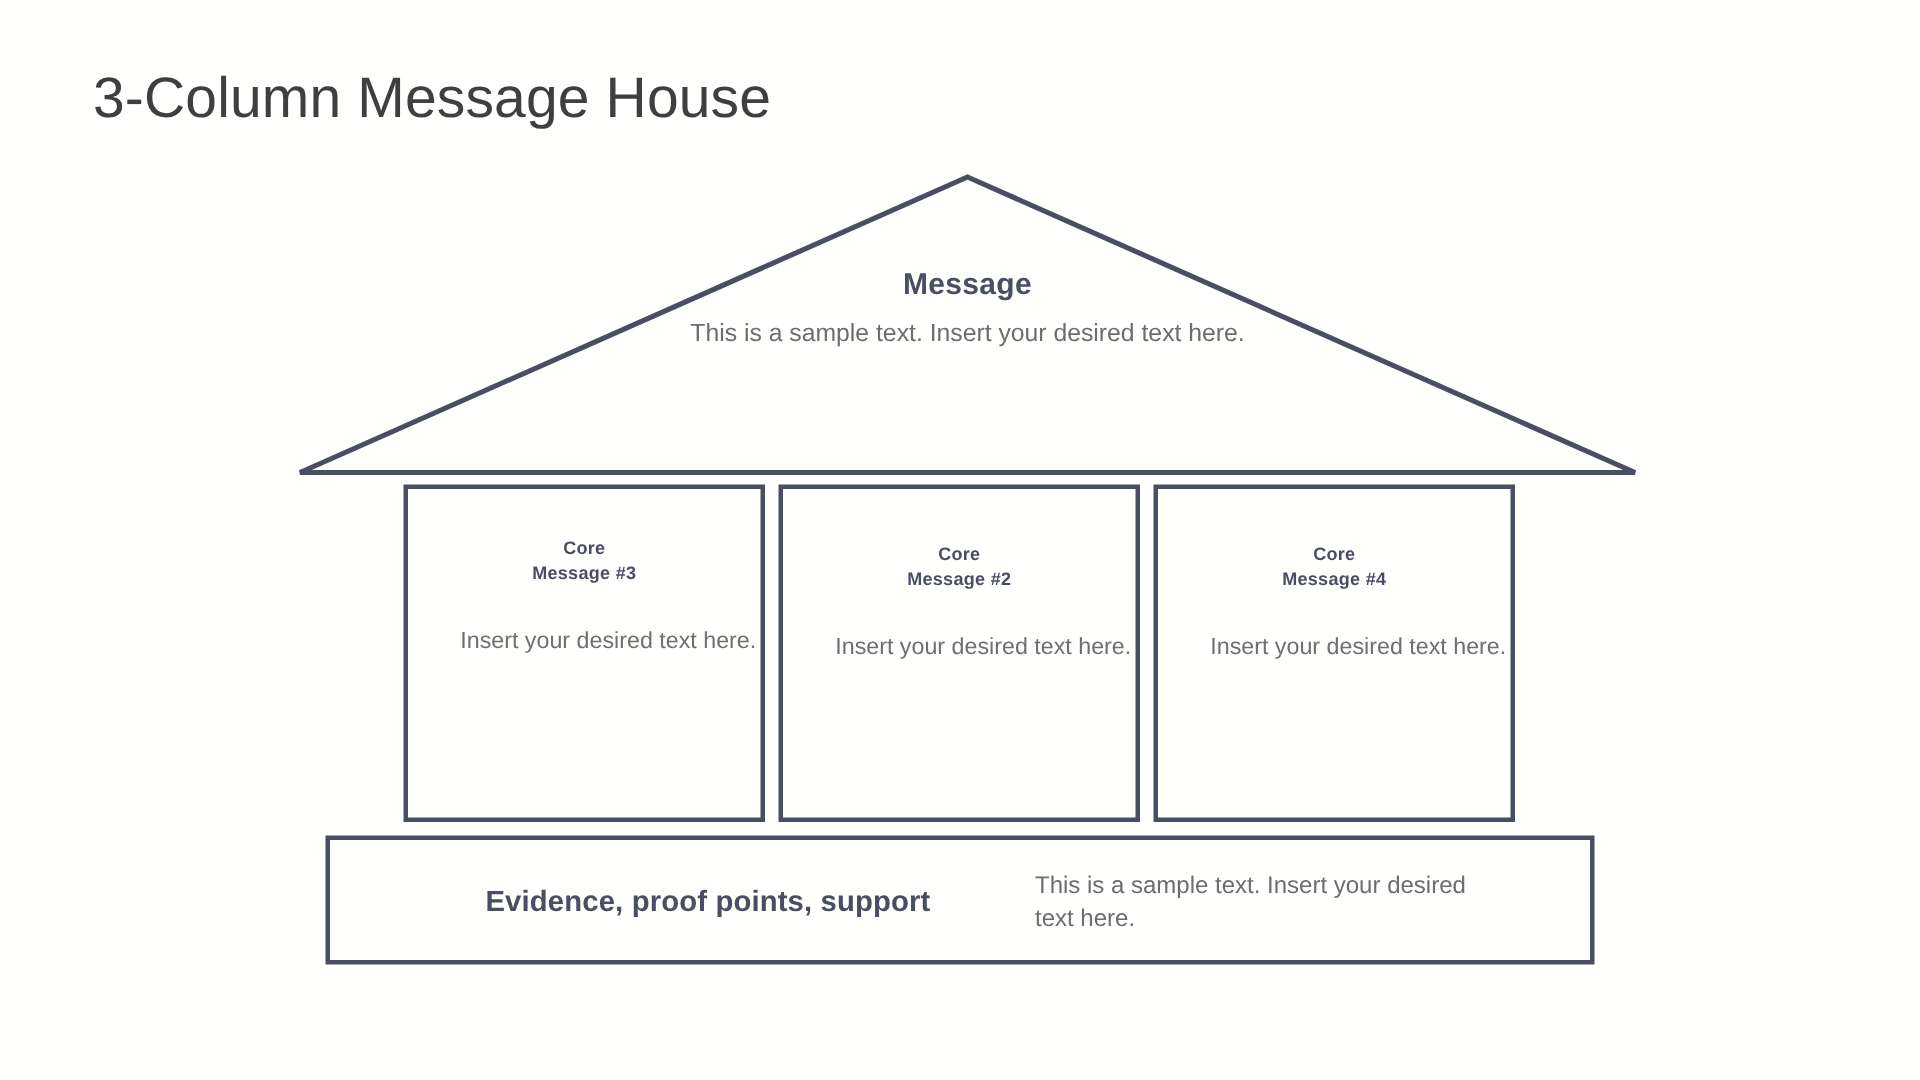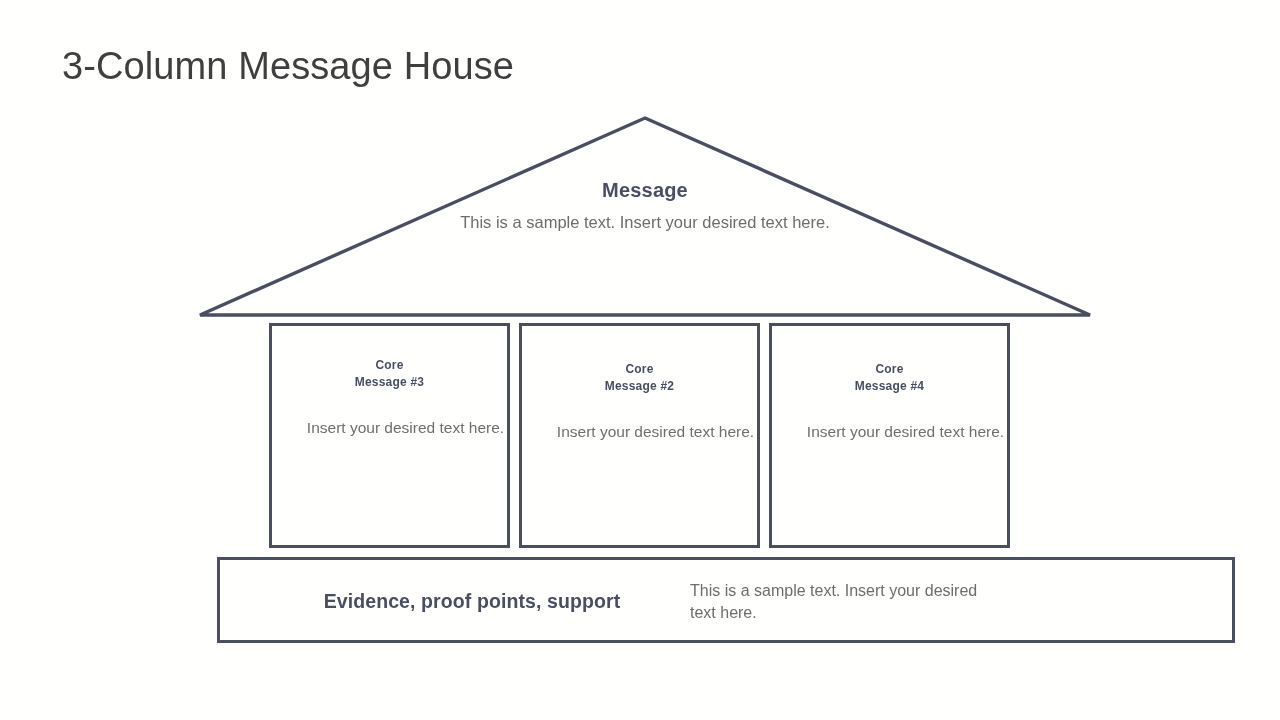--- a/index.html
+++ b/index.html
@@ -100,21 +100,21 @@
     color: #6f6f6f;
     line-height: 1.35;
     padding-left: 32px;
   }
 
   
   #foundation {
     position: absolute;
     left: 217px;
     top: 557px;
-    width: 1018px;
+    width: 846px;
     height: 86px;
     border: 3px solid #4a4e63;
     background: #fffffe;
     box-sizing: border-box;
   }
   #foundation-heading {
     position: absolute;
     left: 72px;
     top: 29px;
     width: 360px;

